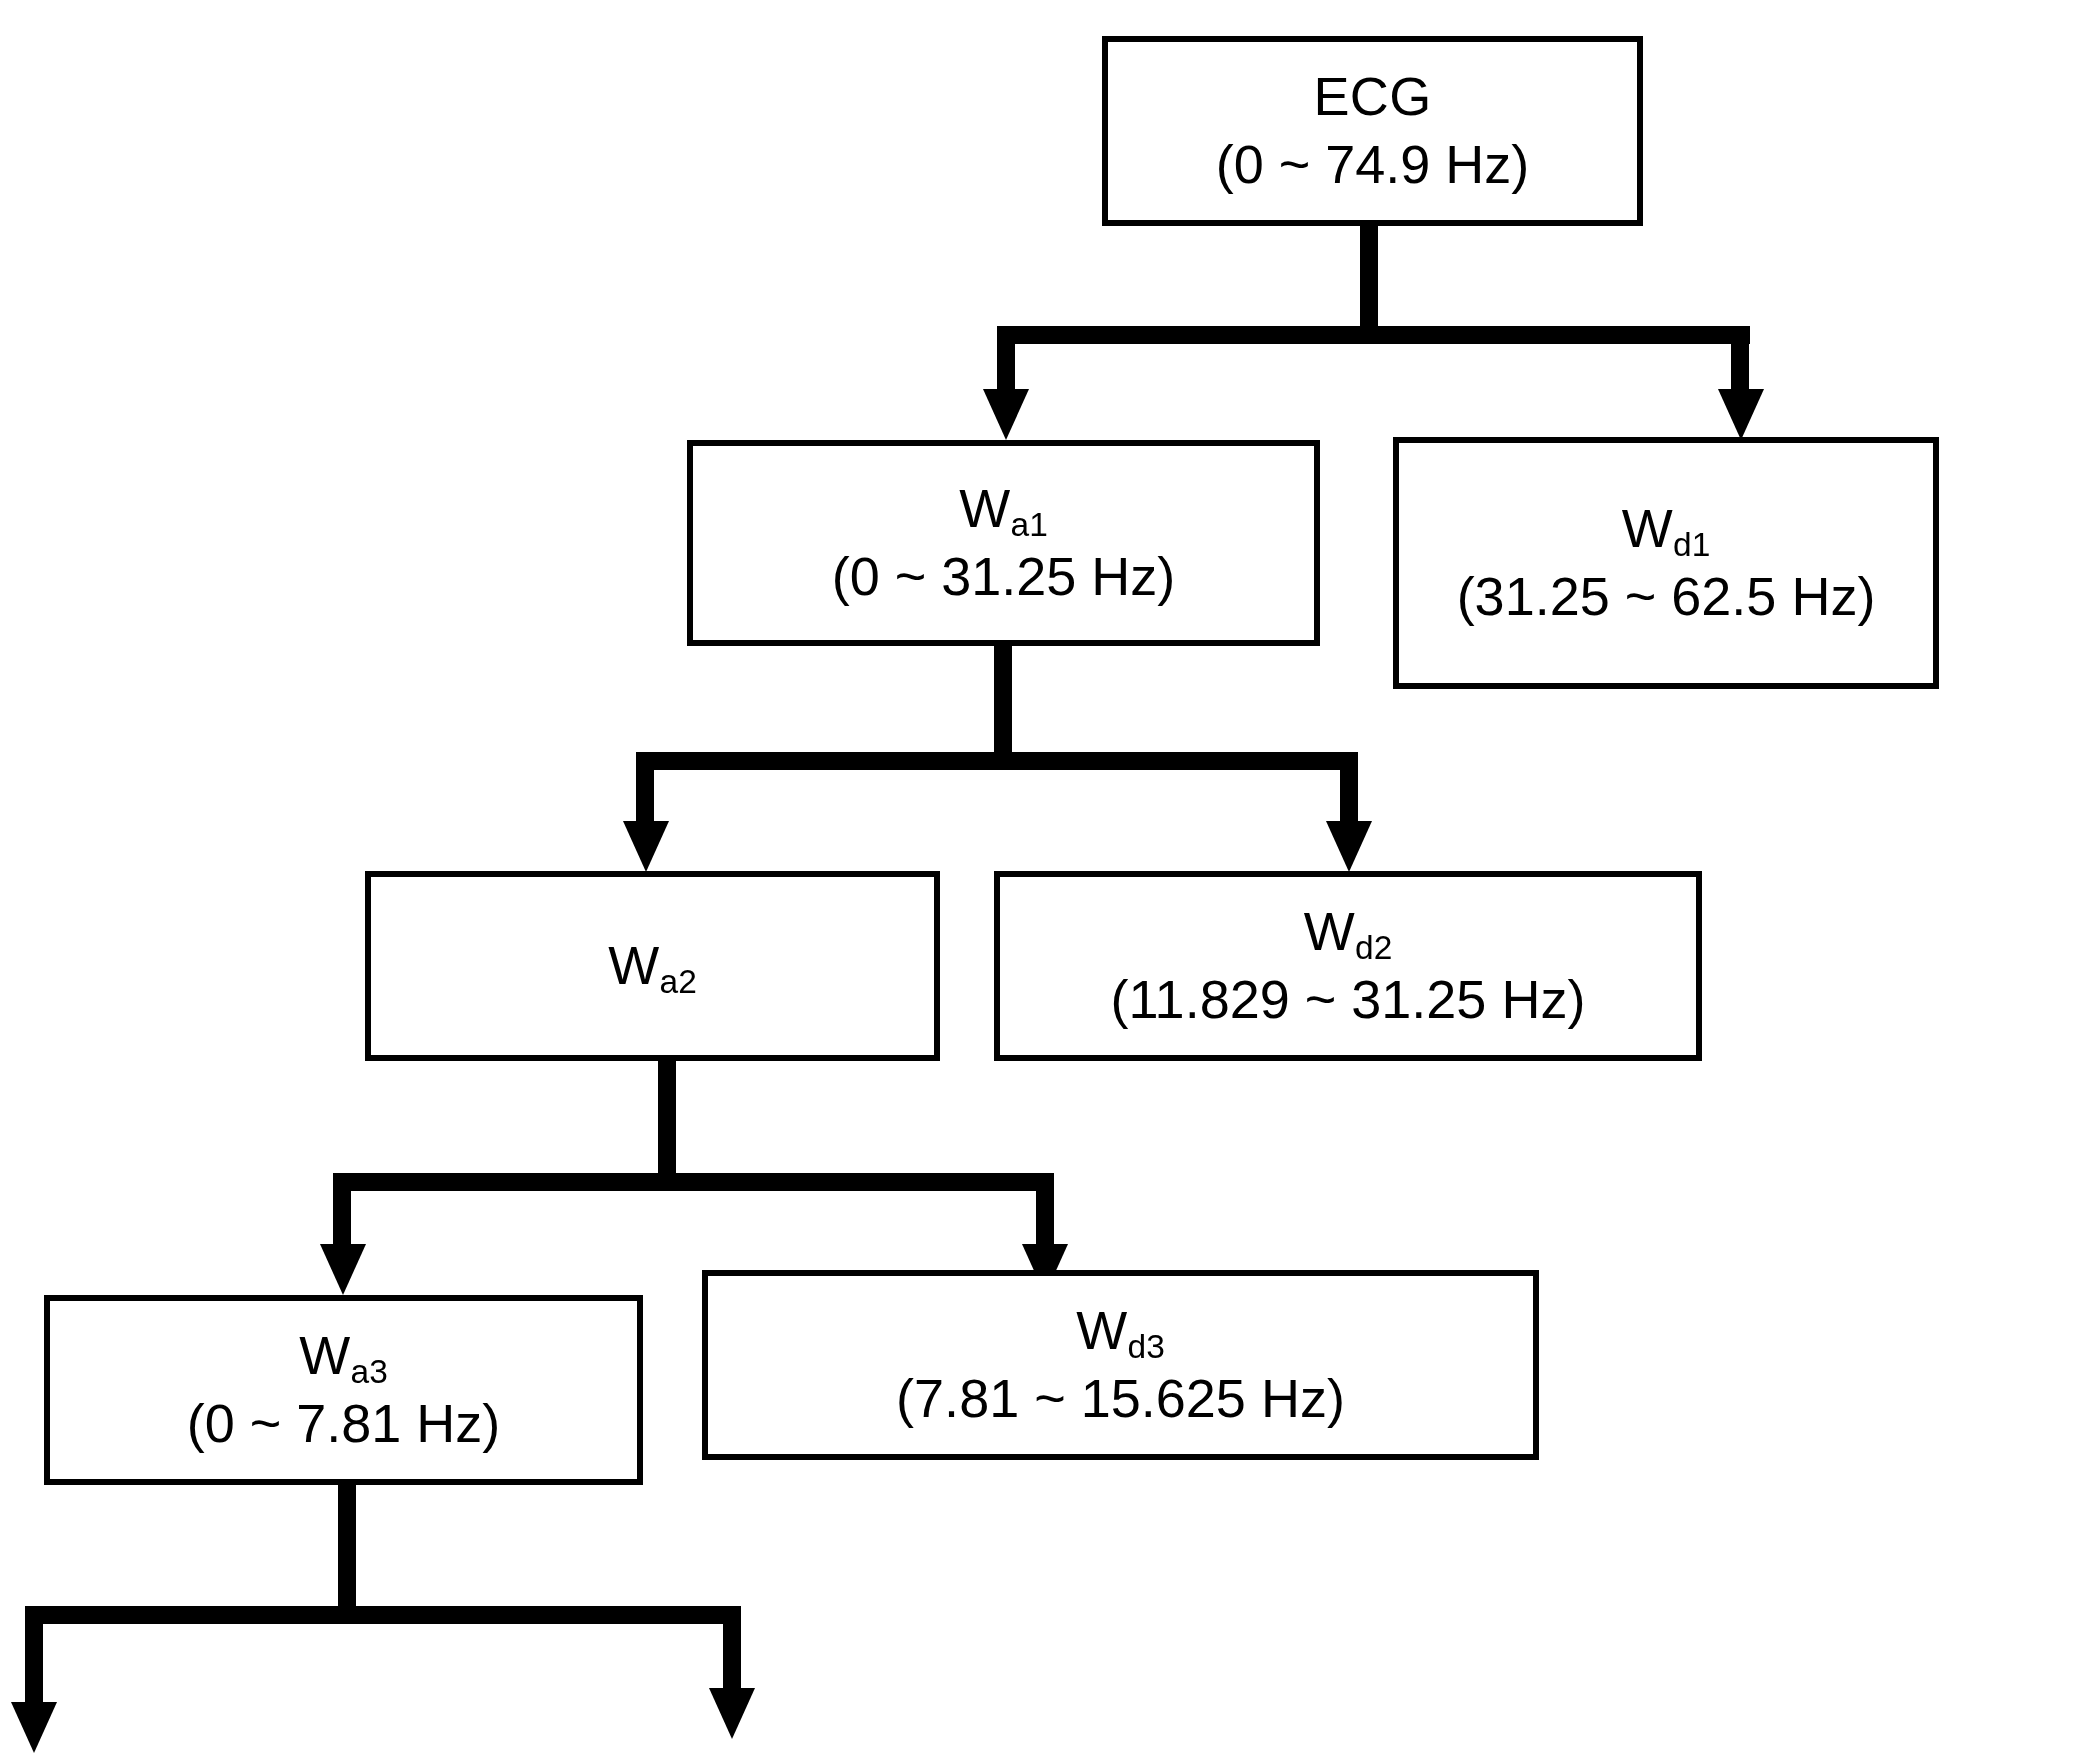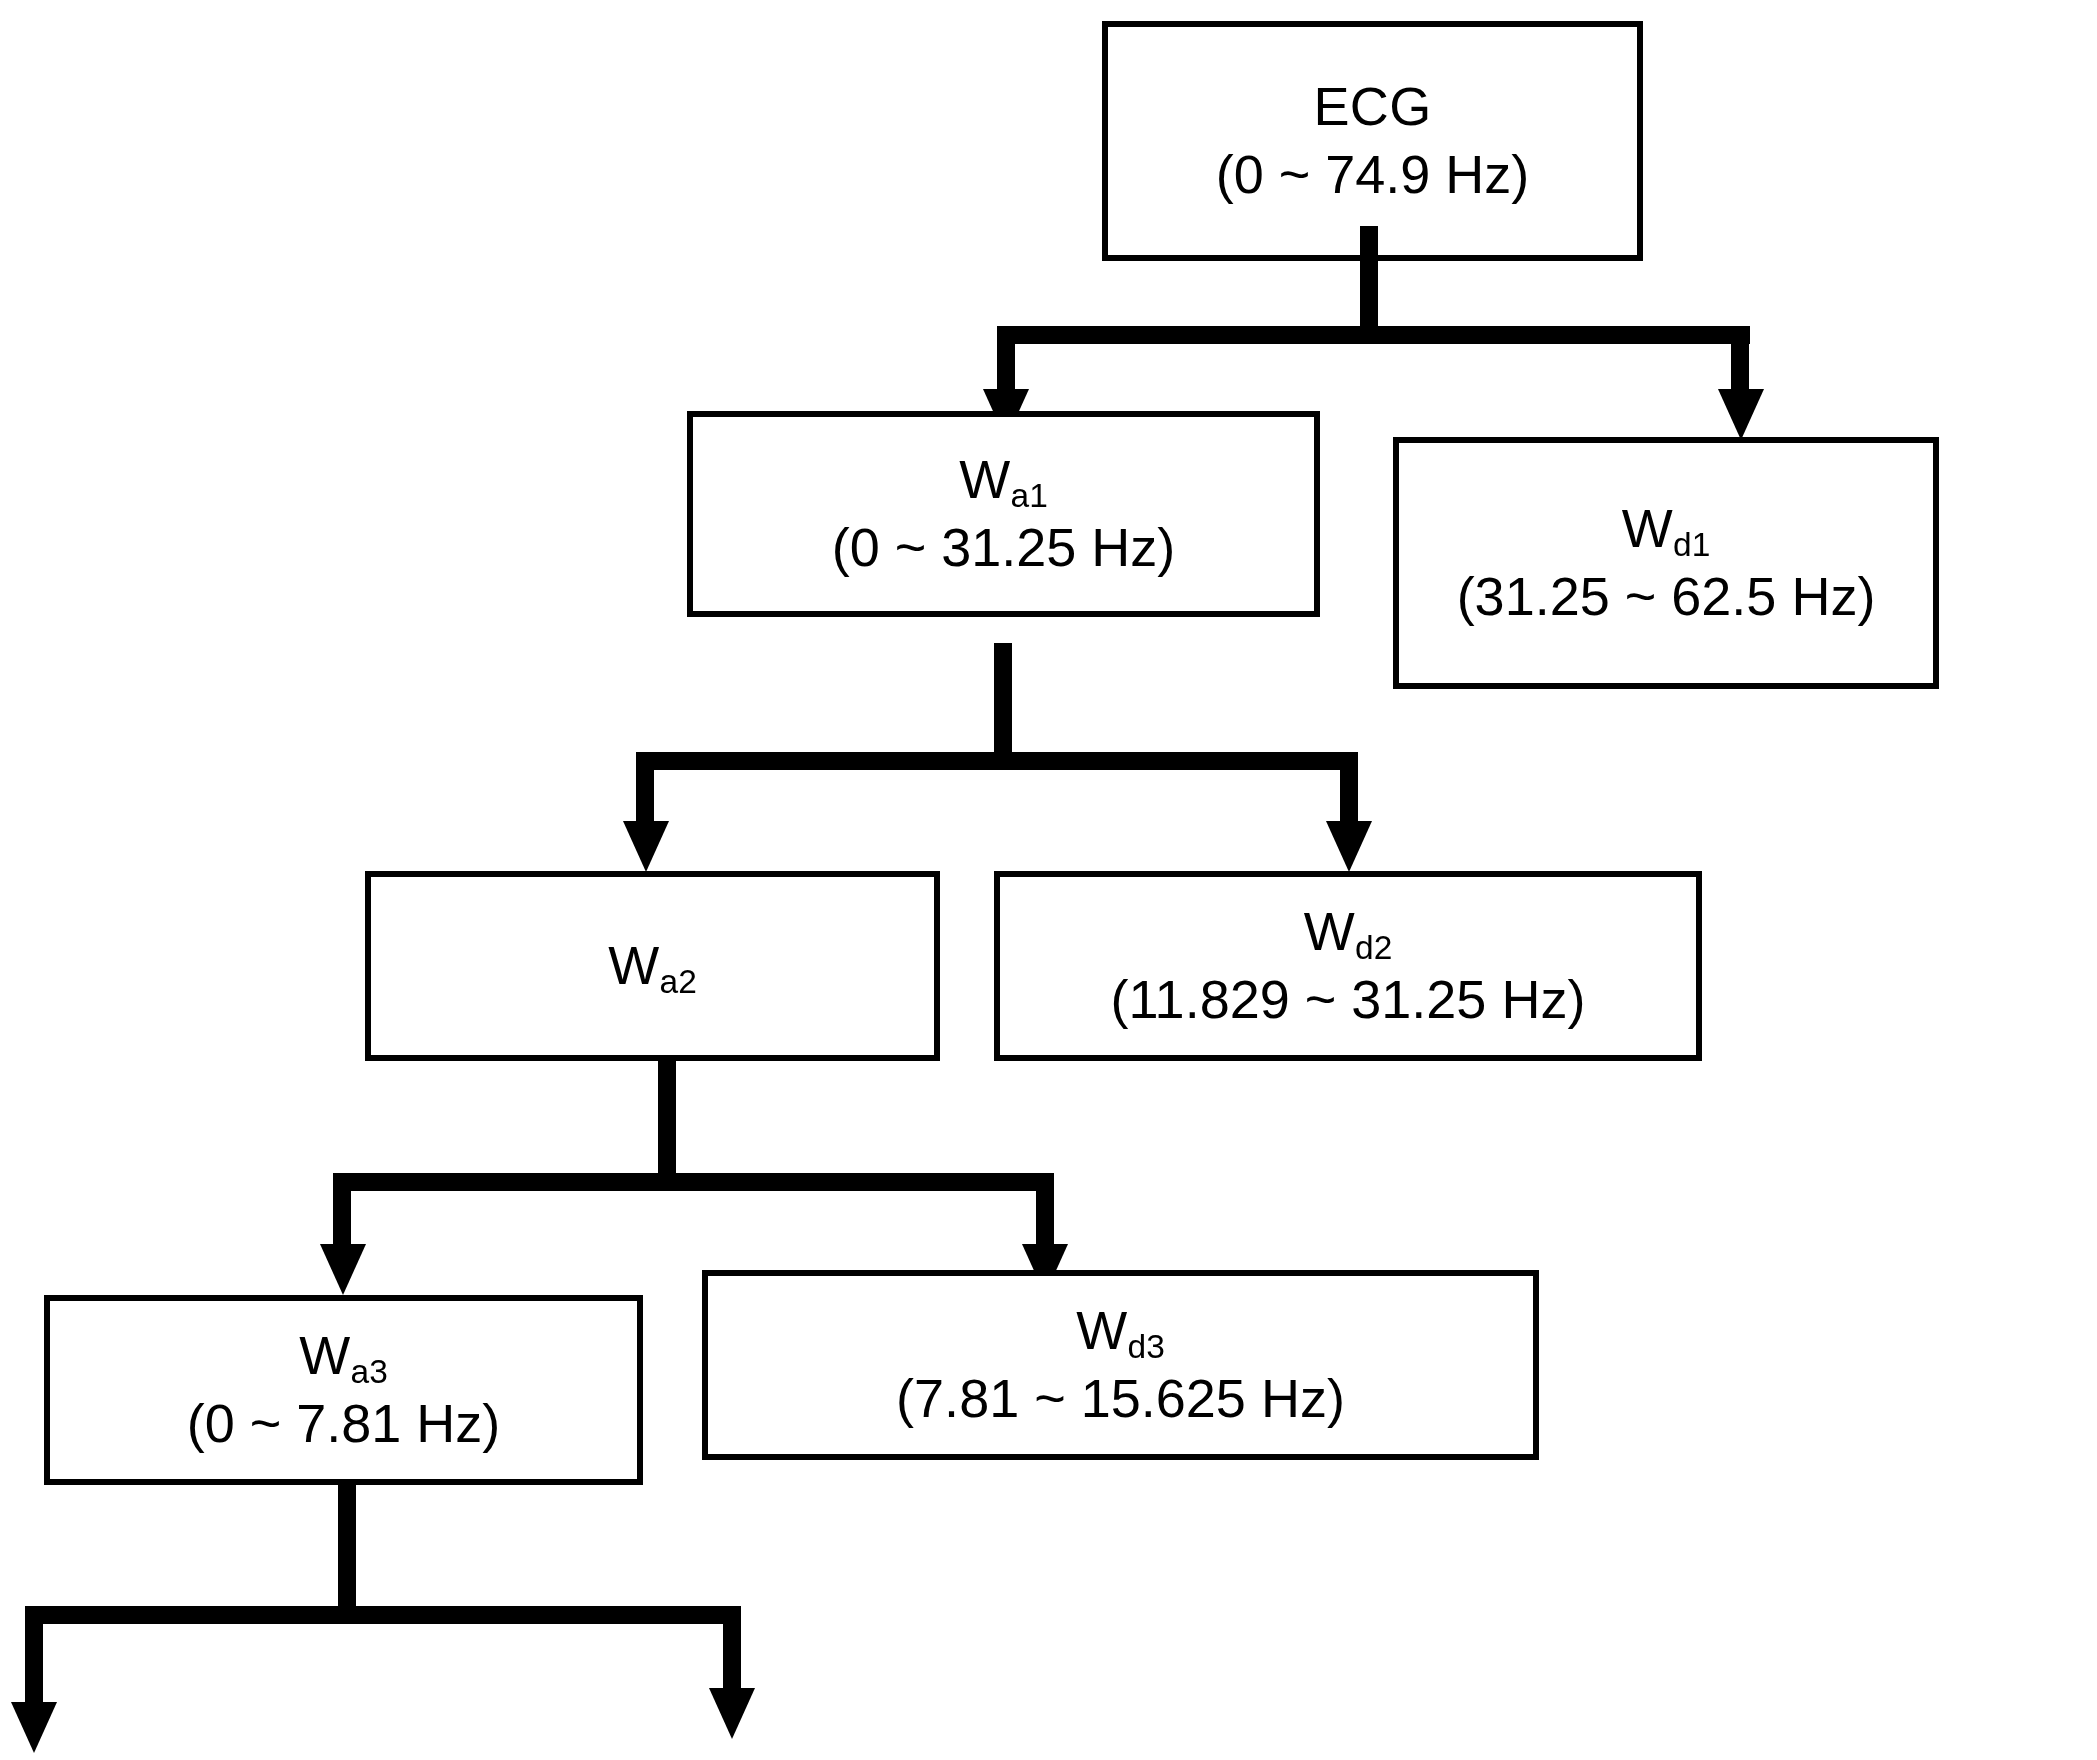--- a/index.html
+++ b/index.html
@@ -44,35 +44,35 @@
     border-left:23px solid transparent;
     border-right:23px solid transparent;
     border-top:51px solid #000000;
   }
 </style>
 </head>
 <body>
 
 <div id="stage">
 
-  <div class="node" style="left:1102px; top:21px; width:541px; height:240px;">
+  <div class="node" style="left:1102px; top:36px; width:541px; height:190px;">
     <div class="ttl">
       <span>ECG</span><sub></sub>
     </div>
     <div class="rng">(0 ~ 74.9 Hz)</div>
   </div>
 
   <div class="vline" style="left:1360px; top:226px; width:18.4px; height:105px;"></div>
   <div class="hline" style="left:997px; top:326px; width:753px; height:18.4px;"></div>
   <div class="vline" style="left:997px; top:326px; width:18.4px; height:71px;"></div>
   <div class="arrow" style="left:983px; top:389px;"></div>
   <div class="vline" style="left:1731px; top:326px; width:18.4px; height:71px;"></div>
   <div class="arrow" style="left:1718px; top:389px;"></div>
 
-  <div class="node" style="left:687px; top:411px; width:633px; height:206px;">
+  <div class="node" style="left:687px; top:440px; width:633px; height:206px;">
     <div class="ttl">
       <span>W</span><sub>a1</sub>
     </div>
     <div class="rng">(0 ~ 31.25 Hz)</div>
   </div>
 
   <div class="node" style="left:1393px; top:437px; width:546px; height:252px;">
     <div class="ttl">
       <span>W</span><sub>d1</sub>
     </div>

